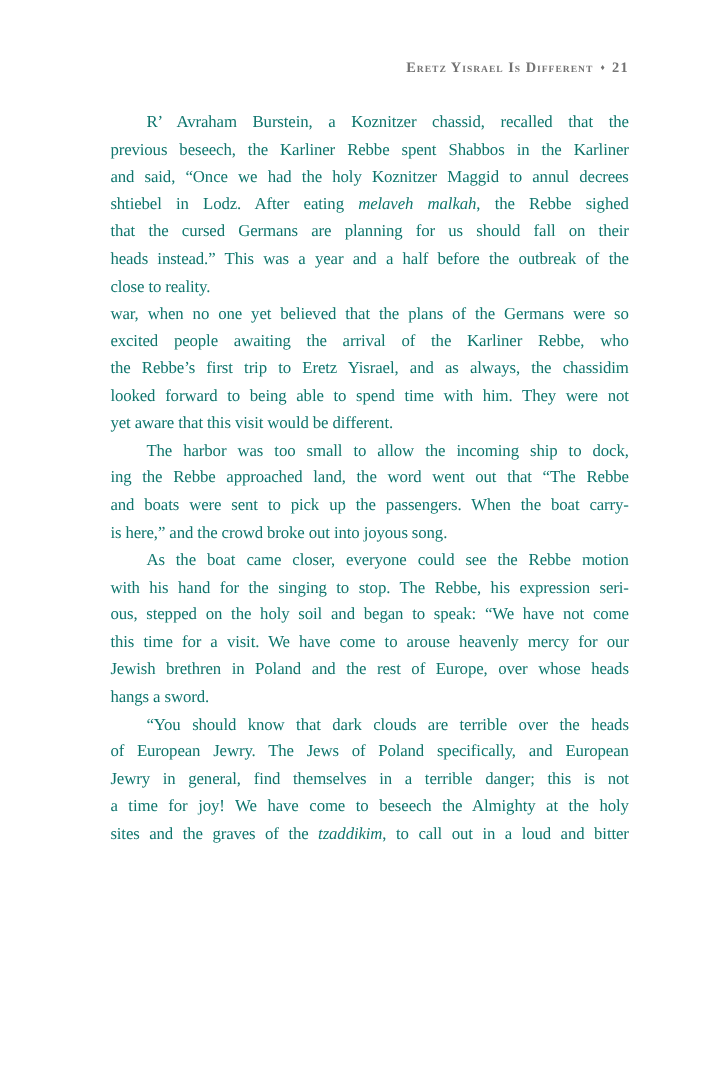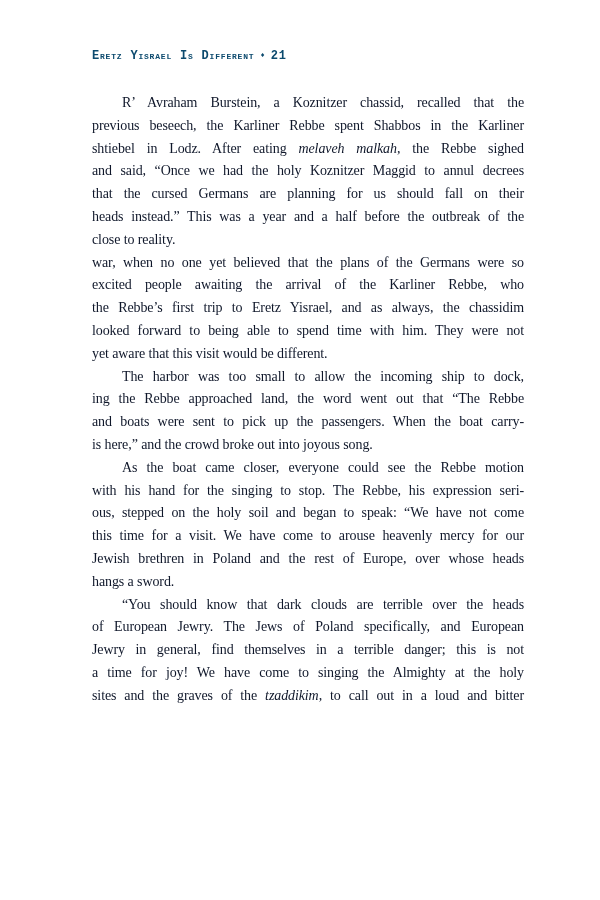--- a/index.html
+++ b/index.html
@@ -14,49 +14,48 @@
     background: #ffffff;
     overflow: hidden;
     font-family: "Liberation Serif", serif;
     color: #1d1d1d;
   }
   .running-header {
     position: absolute;
     top: 49px;
     left: 92px;
     width: 432px;
-    text-align: left;
+    text-align: right;
     font-size: 12px;
     font-weight: 600;
     font-variant: small-caps;
     letter-spacing: 0.8px;
-    color: #0c4a6e;
+    color: #737373;
     white-space: nowrap;
-    font-family: Liberation Mono, monospace;
   }
   .header-sep {
     display: inline-block;
     font-size: 7px;
     vertical-align: 2px;
     margin: 0 6px;
     letter-spacing: 0;
   }
   .header-page {
     font-variant: normal;
     letter-spacing: 1px;
   }
   .text-block {
     position: absolute;
     top: 92px;
     left: 92px;
     width: 432px;
     font-size: 14px;
     line-height: 22.8px;
     letter-spacing: -0.1px;
-    color: #0f172a;
+    color: #0f766e;
   }
   .paragraph {
     margin: 0;
     padding: 0;
   }
   .line {
     text-align: justify;
     text-align-last: justify;
   }
   .line.first {
@@ -73,22 +72,22 @@
 <body>
 
 <div class="page">
   <div class="running-header">
     <span class="header-title">Eretz Yisrael Is Different</span><span class="header-sep">♦</span><span class="header-page">21</span>
   </div>
   <div class="text-block" id="text-block">
       <div class="paragraph">
         <div class="line first"><span>R’ Avraham Burstein, a Koznitzer chassid, recalled that the</span></div>
         <div class="line"><span>previous beseech, the Karliner Rebbe spent Shabbos in the Karliner</span></div>
+        <div class="line"><span>and said, “Once we had the holy Koznitzer Maggid to annul decrees</span></div>
         <div class="line"><span>shtiebel in Lodz. After eating </span><i>melaveh malkah</i><span>, the Rebbe sighed</span></div>
-        <div class="line"><span>and said, “Once we had the holy Koznitzer Maggid to annul decrees</span></div>
         <div class="line"><span>that the cursed Germans are planning for us should fall on their</span></div>
         <div class="line"><span>heads instead.” This was a year and a half before the outbreak of the</span></div>
         <div class="line last"><span>close to reality.</span></div>
         <div class="line"><span>war, when no one yet believed that the plans of the Germans were so</span></div>
       </div>
       <div class="paragraph">
         <div class="line"><span>excited people awaiting the arrival of the Karliner Rebbe, who</span></div>
         <div class="line"><span>the Rebbe’s first trip to Eretz Yisrael, and as always, the chassidim</span></div>
         <div class="line"><span>looked forward to being able to spend time with him. They were not</span></div>
         <div class="line last"><span>yet aware that this visit would be different.</span></div>
@@ -104,17 +103,17 @@
         <div class="line"><span>with his hand for the singing to stop. The Rebbe, his expression seri-</span></div>
         <div class="line"><span>ous, stepped on the holy soil and began to speak: “We have not come</span></div>
         <div class="line"><span>this time for a visit. We have come to arouse heavenly mercy for our</span></div>
         <div class="line"><span>Jewish brethren in Poland and the rest of Europe, over whose heads</span></div>
         <div class="line last"><span>hangs a sword.</span></div>
       </div>
       <div class="paragraph">
         <div class="line first"><span>“You should know that dark clouds are terrible over the heads</span></div>
         <div class="line"><span>of European Jewry. The Jews of Poland specifically, and European</span></div>
         <div class="line"><span>Jewry in general, find themselves in a terrible danger; this is not</span></div>
-        <div class="line"><span>a time for joy! We have come to singing the Almighty at the holy</span></div>
+        <div class="line"><span>a time for joy! We have come to beseech the Almighty at the holy</span></div>
         <div class="line"><span>sites and the graves of the </span><i>tzaddikim</i><span>, to call out in a loud and bitter</span></div>
       </div>
     </div>
 </div>
 
 </body></html>

